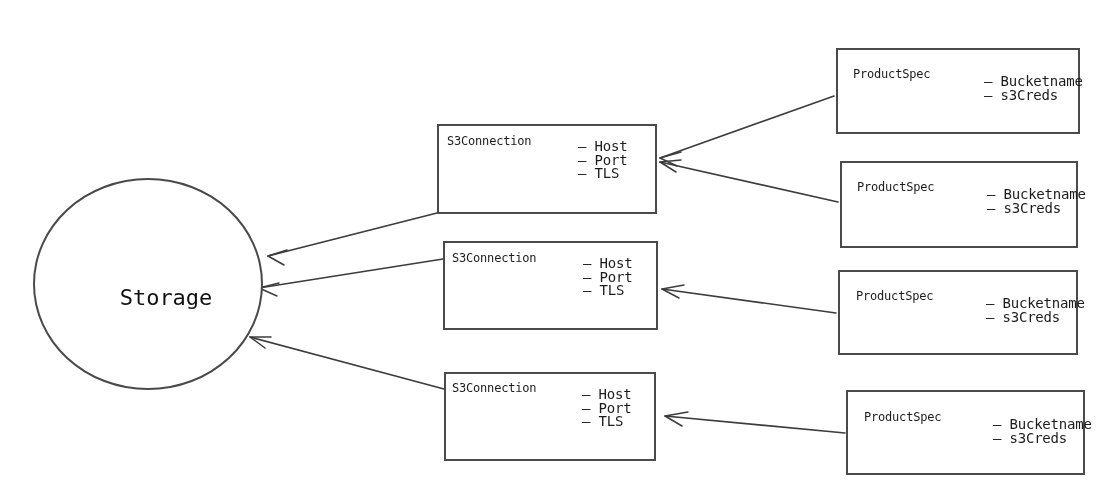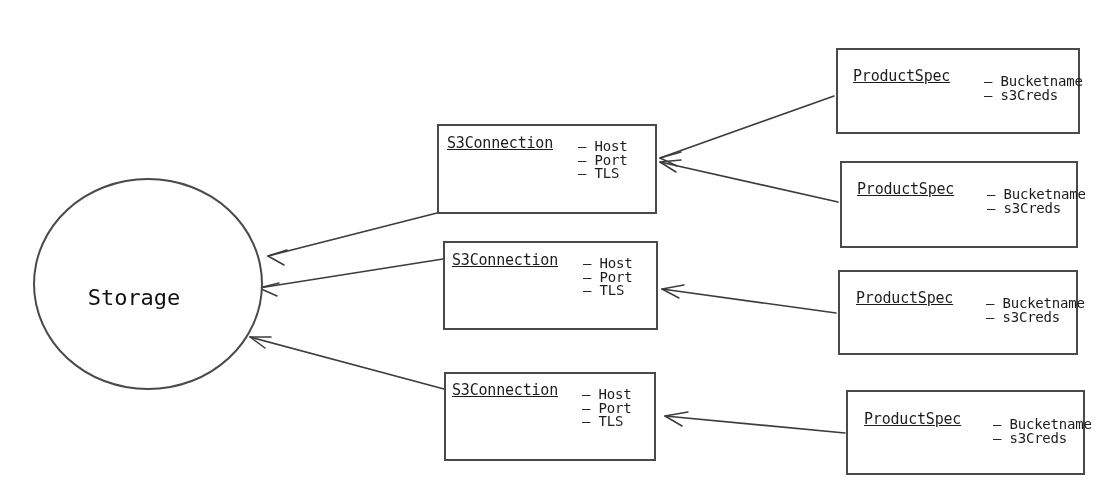--- a/index.html
+++ b/index.html
@@ -25,25 +25,24 @@
   }
   .node-box {
     position: absolute;
     background: #ffffff;
     border: 2px solid #4a4a4a;
     box-sizing: border-box;
   }
   .node-title {
     position: absolute;
     font-family: "DejaVu Sans Mono", "Liberation Mono", monospace;
-    font-size: 15px;
+    font-size: 12px;
     color: #1c1c1c;
     white-space: nowrap;
     letter-spacing: -0.2px;
-    text-decoration: underline;
   }
   .node-attrs {
     position: absolute;
     font-family: "DejaVu Sans Mono", "Liberation Mono", monospace;
     font-size: 14px;
     color: #1c1c1c;
     line-height: 13.5px;
     white-space: nowrap;
     letter-spacing: -0.2px;
   }
@@ -106,21 +105,21 @@
 
       <g>
         <line x1="845" y1="433" x2="665" y2="416"></line>
         <path d="M 665 416 L 688 412 M 665 416 L 682 426" stroke-width="1.5"></path>
       </g>
 
     </g>
   </svg>
 
   <div class="circle-node" style="left:33px; top:178px; width:230px; height:212px;"></div>
-  <div class="circle-label" style="left:19px; top:285px; width:230px; text-align:center;">Storage</div>
+  <div class="circle-label" style="left:51px; top:285px; width:230px; text-align:center;">Storage</div>
 
   <div class="node-box" style="left:437px; top:124px; width:220px; height:90px;"></div>
   <div class="node-title" style="left:447px; top:134px;">S3Connection</div>
   <div class="node-attrs" style="left:578px; top:140px;">
     <span class="attr-row">– Host</span>
     <span class="attr-row">– Port</span>
     <span class="attr-row">– TLS</span>
   </div>
 
   <div class="node-box" style="left:443px; top:241px; width:215px; height:89px;"></div>

